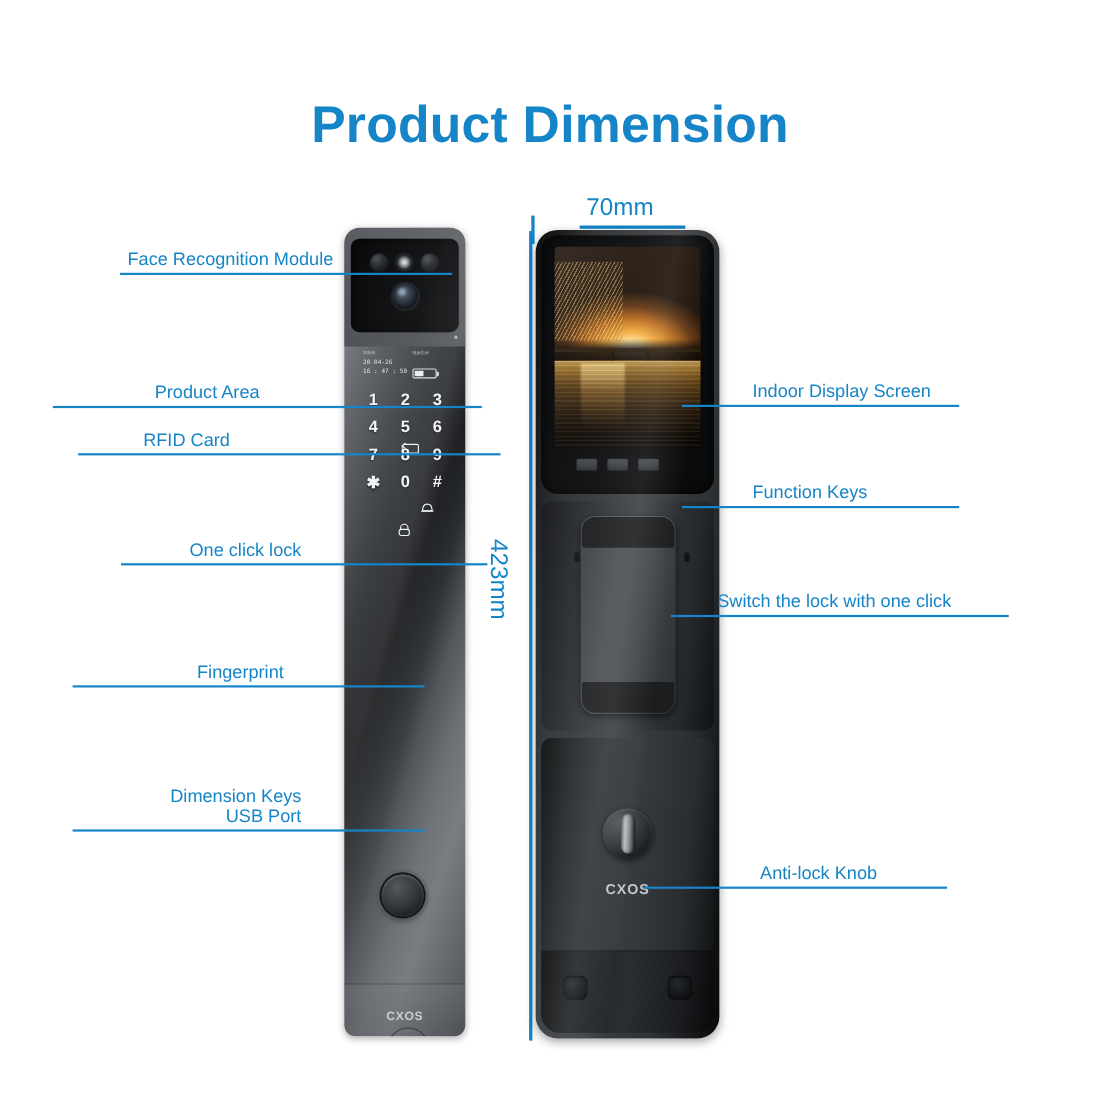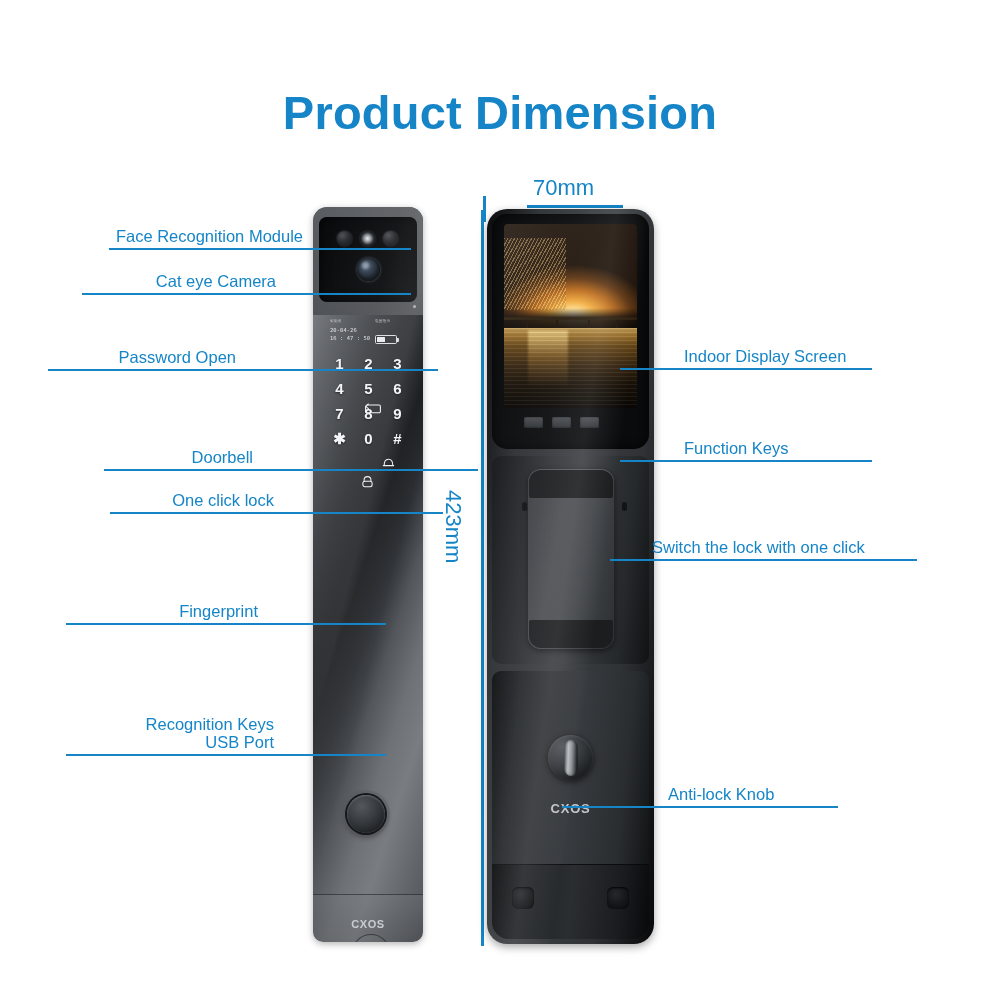--- a/index.html
+++ b/index.html
@@ -469,66 +469,62 @@
     </div>
 
     <div class="in-gloss"></div>
   </div>
 
   <div class="callout left" style="left:88px;top:210px;width:215px;height:40px;">
     <div class="txt">Face Recognition Module</div>
     <div class="lead" style="left:21px;bottom:0;width:302px;"></div>
   </div>
 
-  <div class="callout left" style="left:88px;top:255px;width:188px;height:40px;">
-    <div class="txt">Cat eye Camera</div>
-    <div class="lead" style="left:-6px;bottom:0;width:329px;"></div>
-  </div>
 
   <div class="callout left" style="left:88px;top:331px;width:148px;height:40px;">
-    <div class="txt">Password Open</div>
+    <div class="txt">Product Area</div>
     <div class="lead" style="left:-40px;bottom:0;width:390px;"></div>
   </div>
 
-
-  <div class="callout left" style="left:88px;top:431px;width:165px;height:40px;">
-    <div class="txt">Doorbell</div>
-    <div class="lead" style="left:16px;bottom:0;width:374px;"></div>
-  </div>
+  <div class="callout left" style="left:88px;top:374px;width:121px;height:40px;">
+    <div class="txt">RFID Card</div>
+    <div class="lead" style="left:-17px;bottom:0;width:384px;"></div>
+  </div>
+
 
   <div class="callout left" style="left:88px;top:474px;width:186px;height:40px;">
     <div class="txt">One click lock</div>
     <div class="lead" style="left:22px;bottom:0;width:333px;"></div>
   </div>
 
   <div class="callout left" style="left:88px;top:585px;width:170px;height:40px;">
     <div class="txt">Fingerprint</div>
     <div class="lead" style="left:-22px;bottom:0;width:320px;"></div>
   </div>
 
   <div class="callout left" style="left:88px;top:698px;width:186px;height:58px;">
-    <div class="txt" style="bottom:22px;">Recognition Keys</div>
+    <div class="txt" style="bottom:22px;">Dimension Keys</div>
     <div class="txt" style="bottom:4px;">USB Port</div>
     <div class="lead" style="left:-22px;bottom:0;width:320px;"></div>
   </div>
 
   <div class="callout right" style="left:684px;top:330px;width:200px;height:40px;">
     <div class="txt">Indoor Display Screen</div>
     <div class="lead" style="left:-64px;bottom:0;width:252px;"></div>
   </div>
 
   <div class="callout right" style="left:684px;top:422px;width:140px;height:40px;">
     <div class="txt">Function Keys</div>
     <div class="lead" style="left:-64px;bottom:0;width:252px;"></div>
   </div>
 
   <div class="callout right" style="left:652px;top:521px;width:265px;height:40px;">
     <div class="txt">Switch the lock with one click</div>
     <div class="lead" style="left:-42px;bottom:0;width:307px;"></div>
   </div>
 
 
-  <div class="callout right" style="left:668px;top:768px;width:170px;height:40px;">
+  <div class="callout right" style="left:691px;top:768px;width:170px;height:40px;">
     <div class="txt">Anti-lock Knob</div>
     <div class="lead" style="left:-106px;bottom:0;width:276px;"></div>
   </div>
 
 </div>
 
 </body></html>

